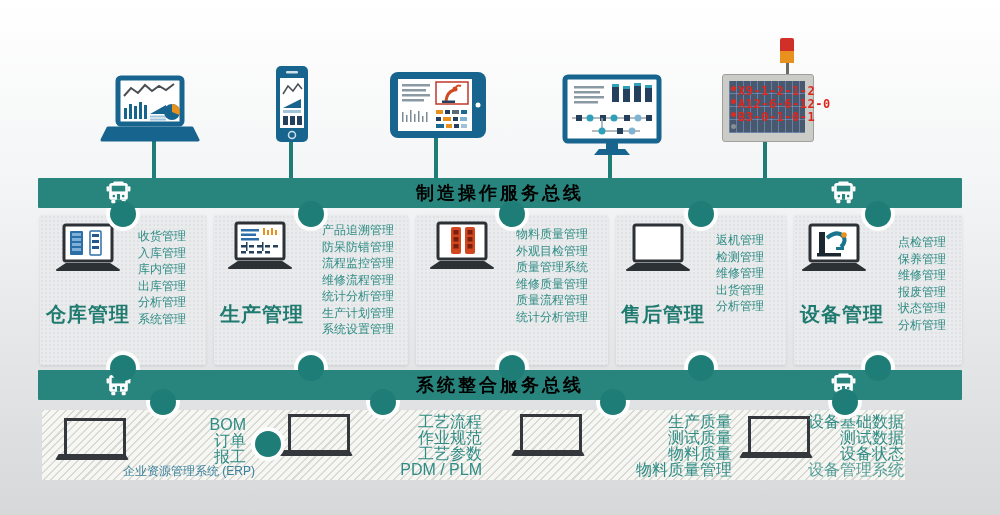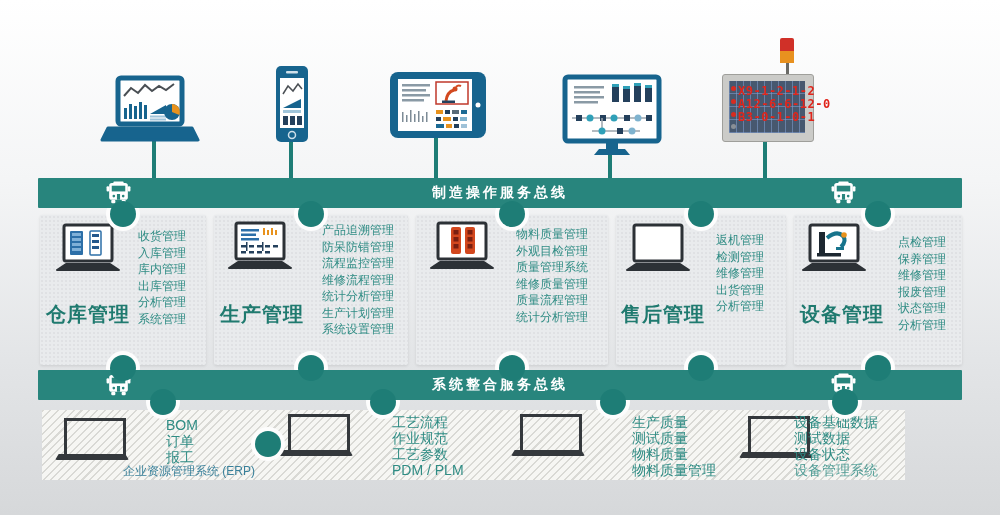--- a/index.html
+++ b/index.html
@@ -4,40 +4,40 @@
 <style>
   html,body{margin:0;padding:0;}
   body{font-family:"Liberation Sans","DejaVu Sans",sans-serif;}
   #stage{position:relative;width:1000px;height:515px;overflow:hidden;
          background:linear-gradient(180deg,#ffffff 0%,#f4f5f6 35%,#e3e5e7 70%,#d6d8da 100%);}
   
   .stem{position:absolute;width:4px;background:#1e7d76;z-index:0;}
   
   .banner{position:absolute;left:38px;width:924px;height:30px;background:#28857d;z-index:3;
           display:flex;align-items:center;justify-content:center;border-radius:1px;}
-  .banner-label{color:#ffffff;font-size:14px;font-weight:bold;letter-spacing:3px;}
+  .banner-label{color:#000000;font-size:18px;font-weight:bold;letter-spacing:3px;}
   .bus-icon{position:absolute;top:2px;width:27px;height:27px;}
   
   .card{position:absolute;top:215px;height:150px;background:#e9ebed;z-index:1;border-radius:2px;
         background-image:radial-gradient(rgba(90,100,110,0.07) 1px,transparent 1px);background-size:4px 4px;
         box-shadow:0 1px 3px rgba(0,0,0,0.10);}
   .card-title{position:absolute;font-size:20px;font-weight:bold;color:#1f7a6f;letter-spacing:1px;white-space:nowrap;}
   .card-items{position:absolute;font-size:12px;color:#2f8c84;line-height:16.5px;white-space:nowrap;}
   .card-items span{display:block;}
   .card-icon{position:absolute;}
   
   .halo{position:absolute;width:34px;height:34px;border-radius:50%;background:#fdfdfd;z-index:2;}
   .dot{position:absolute;width:26px;height:26px;border-radius:50%;background:#1e7d76;z-index:4;}
   
   .hatch{position:absolute;left:42px;top:410px;width:863px;height:70px;z-index:0;
          background:repeating-linear-gradient(135deg,rgba(130,130,122,0.25) 0 1.5px,rgba(255,255,255,0) 1.5px 5.5px),#f6f6f3;}
   .bl-screen{position:absolute;border:3px solid #34383c;background:transparent;z-index:1;}
   .bl-base{position:absolute;height:6px;background:#34383c;border-radius:2px;z-index:1;
            clip-path:polygon(5% 0,95% 0,100% 100%,0 100%);}
-  .itext{position:absolute;font-size:14px;color:#2f8c84;line-height:16px;white-space:nowrap;z-index:1;}
+  .itext{position:absolute;font-size:16px;color:#2f8c84;line-height:16px;text-align:right;white-space:nowrap;z-index:1;}
   .itext span{display:block;}
   .erp-label{position:absolute;font-size:12px;color:#39809a;text-align:center;white-space:nowrap;z-index:1;}
   .blur-last span:last-child{filter:blur(0.5px);opacity:0.8;}
   
   .andon-panel{position:absolute;left:722px;top:74px;width:90px;height:66px;background:#cbcbc8;
                border:1px solid #9f9f9b;border-radius:3px;z-index:1;}
   .andon-screen{position:absolute;left:6px;top:6px;width:76px;height:52px;background:#47586f;
      background-image:repeating-linear-gradient(90deg,rgba(130,160,210,0.55) 0 1px,transparent 1px 7px),
                       repeating-linear-gradient(0deg,rgba(130,160,210,0.55) 0 1px,transparent 1px 13px);}
   .andon-row{position:absolute;left:9px;color:#e0251b;font-family:"DejaVu Sans Mono","Liberation Mono",monospace;

